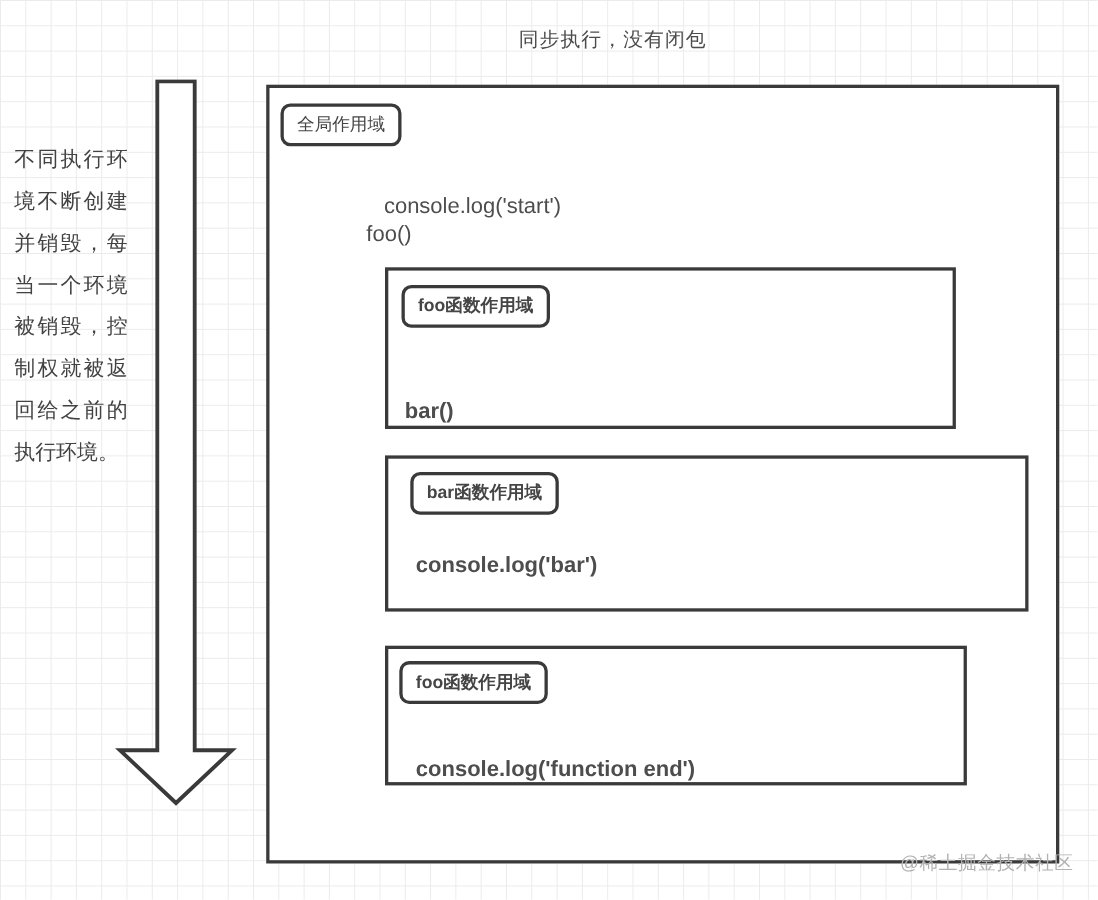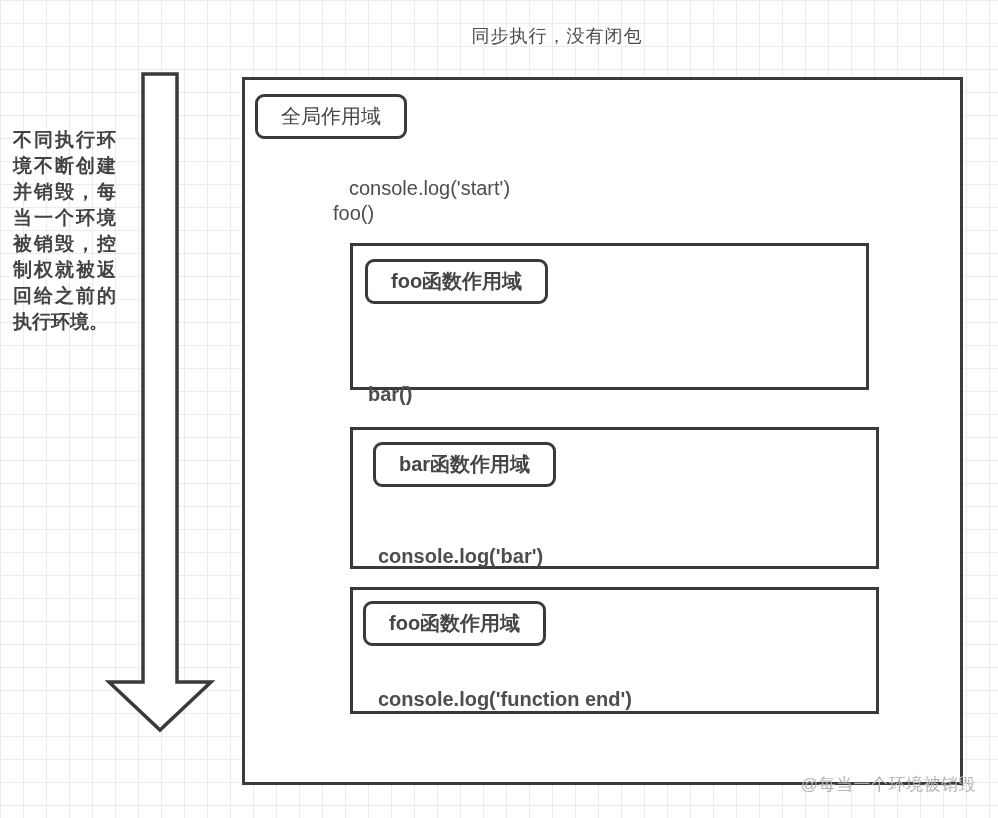--- a/index.html
+++ b/index.html
@@ -22,45 +22,44 @@
     left: 157px; top: 24px; width: 800px;
     text-align: center;
     font-size: 18px;
     color: #4c4c4c;
     letter-spacing: 1px;
   }
   .side-note {
     position: absolute;
     left: 13px; top: 127px; width: 103px;
     font-size: 19px;
-    line-height: 26px;
+    line-height: 38px;
     color: #424242;
     text-align: justify;
     word-break: break-all;
-    font-weight: bold;
   }
   .flow-arrow {
     position: absolute;
     left: 99px; top: 72px;
   }
   .main-box {
     position: absolute;
     left: 242px; top: 77px; width: 721px; height: 708px;
     border: 3px solid #3a3a3a;
     background: #ffffff;
   }
   .scope-label {
     position: absolute;
     display: inline-block;
     border: 3px solid #3a3a3a;
     border-radius: 9px;
     background: #fff;
-    font-size: 20px;
+    font-size: 16px;
     color: #454545;
-    padding: 6px 23px;
+    padding: 6px 12px;
     white-space: nowrap;
     text-align: center;
   }
   .code-line {
     position: absolute;
     font-size: 20px;
     color: #4d4d4d;
     white-space: nowrap;
   }
   .frame {
@@ -94,31 +93,31 @@
   <div class="main-box">
 
     <div class="scope-label" style="left:10px; top:14px;">全局作用域</div>
 
     <div class="code-line" style="left:104px; top:72px;margin-top:25px;">console.log('start')</div>
 
     <div class="code-line" style="left:88px; top:122px;">foo()</div>
 
     <div class="frame" style="left:105px; top:163px; width:519px; height:147px;">
       <div class="scope-label" style="left:12px; top:13px;">foo函数作用域</div>
-      <div class="code-line" style="left:15px; top:117px;margin-top:20px;">bar()</div>
+      <div class="code-line" style="left:15px; top:117px;">bar()</div>
     </div>
 
-    <div class="frame" style="left:105px; top:347px; width:529px; height:142px;">
+    <div class="frame" style="left:105px; top:334px; width:585px; height:142px;">
       <div class="scope-label" style="left:20px; top:12px;">bar函数作用域</div>
-      <div class="code-line" style="left:25px; top:86px;margin-top:29px;">console.log('bar')</div>
+      <div class="code-line" style="left:25px; top:86px;">console.log('bar')</div>
     </div>
 
     <div class="frame" style="left:105px; top:507px; width:529px; height:127px;">
       <div class="scope-label" style="left:10px; top:11px;">foo函数作用域</div>
       <div class="code-line" style="left:25px; top:82px;margin-top:16px;">console.log('function end')</div>
     </div>
 
 
   </div>
 
-  <div class="watermark">@每当一个环境被销毁</div>
+  <div class="watermark">@稀土掘金技术社区</div>
 
 </div>
 
 </body></html>

